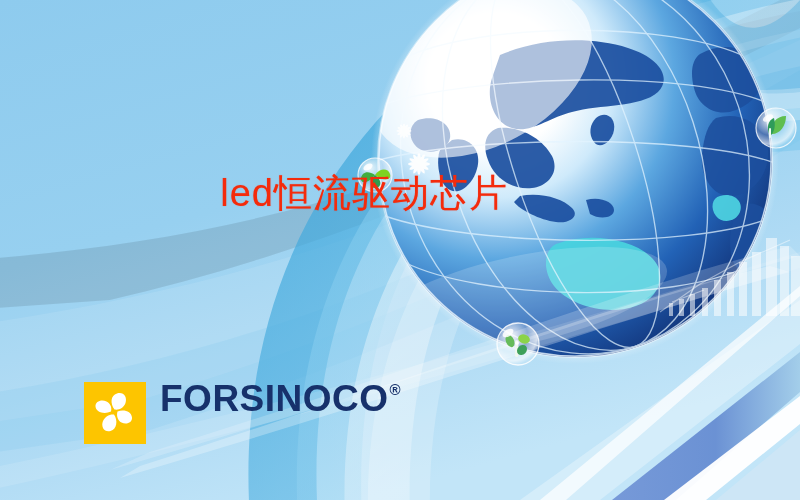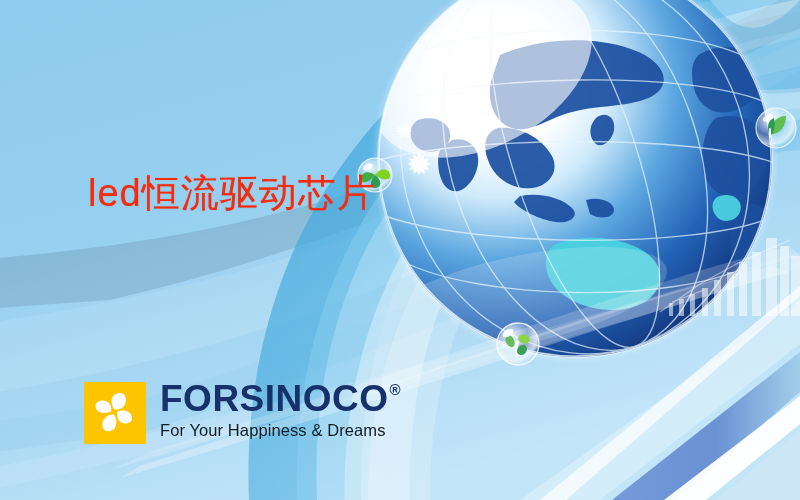--- a/index.html
+++ b/index.html
@@ -11,20 +11,21 @@
   .svgfill{position:absolute;top:0;left:0;width:800px;height:500px;}
 
   
   #headline{
     position:absolute;left:88px;top:160px;width:420px;
     color:#f42b0c;
     font-size:38px;line-height:66px;font-weight:400;
     letter-spacing:1px;
     text-shadow:0 0 1px rgba(244,43,12,.5);
     white-space:nowrap;
+    text-align:right;
   }
   #headline .l1{display:block;}
   #headline .l2{display:block;padding-left:14px;}
 
   
   #logo{position:absolute;left:84px;top:382px;display:flex;align-items:flex-start;}
   #logo-mark{width:62px;height:62px;background:#fdc500;position:relative;flex:0 0 auto;}
   #logo-text{margin-left:14px;margin-top:-2px;}
   #brand-row{display:flex;align-items:flex-start;}
   #brand{
@@ -287,17 +288,16 @@
           <path d="M30,32.5 C34,38.5 33,47 26.5,49 C20.6,50.8 16.5,45 19,39 C20.8,34.7 25.6,31.9 30,32.5 Z"></path>
           <path d="M27,29.5 C20.5,32.5 12,30.5 11.5,24.5 C11.1,19.4 17.5,17 22.5,19.5 C26.4,21.4 28.1,25.4 27,29.5 Z"></path>
         </g>
       </svg>
     </div>
     <div id="logo-text">
       <div id="brand-row">
         <span id="brand">FORSINOCO</span>
         <span id="brand-reg">®</span>
       </div>
-      <div id="tagline">For Your Happiness &amp; Dreams</div>
     </div>
   </div>
 
 </div>
 
 </body></html>

